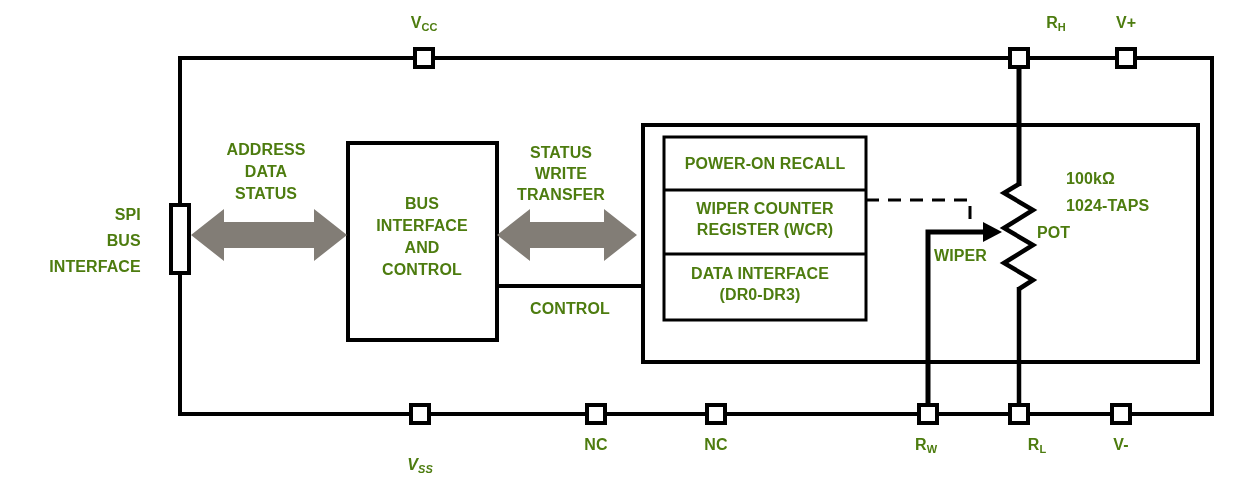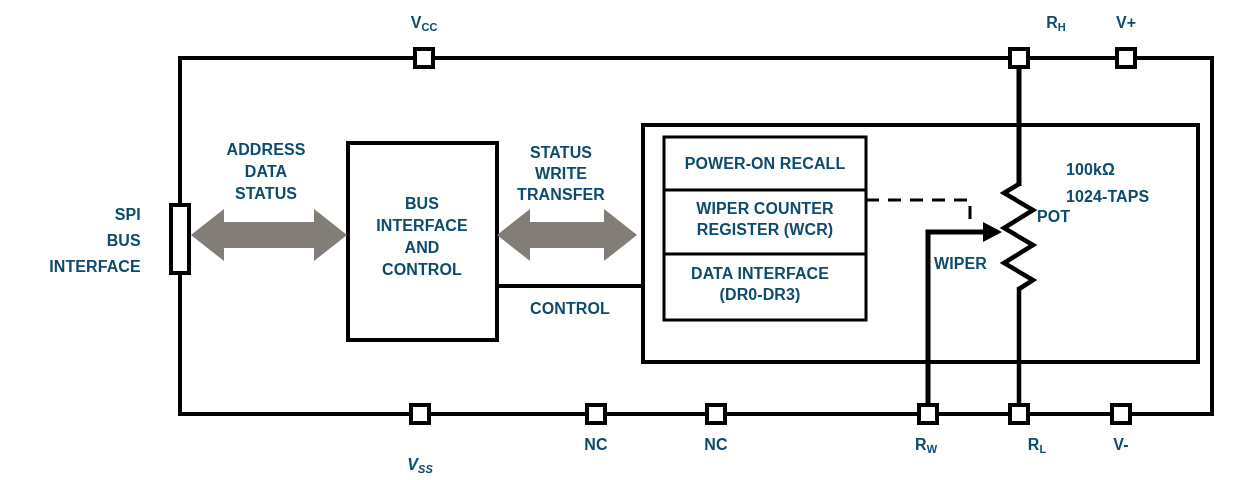--- a/index.html
+++ b/index.html
@@ -9,28 +9,28 @@
     height: 480px;
     background: #ffffff;
     font-family: "Liberation Sans", sans-serif;
     overflow: hidden;
   }
   .geom { position: absolute; left: 0; top: 0; }
   .lbl {
     position: absolute;
     font-weight: bold;
     font-size: 16px;
-    color: #0c4a6e;
+    color: #4d7c0f;
     white-space: nowrap;
     text-align: center;
     transform: translateX(-50%);
     line-height: 22px;
     letter-spacing: 0.1px;
   }
-  .lbl.left { transform: none; text-align: left; }
+  .lbl.left { transform: none; text-align: left; margin-top: 9px; }
   .lh21 { line-height: 21px; }
   .lh26 { line-height: 26px; text-align: right; }
   .sub {
     font-size: 11px;
     position: relative;
     top: 3px;
     letter-spacing: 0;
   }
   .line { display: block; }
 </style>
@@ -125,16 +125,16 @@
     <span class="line">REGISTER (WCR)</span>
   </div>
   <div class="lbl" style="left:765px; top:153px;">POWER-ON RECALL</div>
   <div class="lbl lh21" style="left:760px; top:263px;">
     <span class="line">DATA INTERFACE</span>
     <span class="line">(DR0-DR3)</span>
   </div>
 
   <div class="lbl left" style="left:1066px; top:159px;">100kΩ</div>
   <div class="lbl left" style="left:1066px; top:186px;">1024-TAPS</div>
-  <div class="lbl left" style="left:1037px; top:206px;text-align:center;">POT</div>
-  <div class="lbl left" style="left:934px; top:253px;text-align:center;">WIPER</div>
+  <div class="lbl left" style="left:1037px; top:213px;text-align:center;">POT</div>
+  <div class="lbl left" style="left:934px; top:236px;text-align:center;">WIPER</div>
 
 </div>
 
 </body></html>

